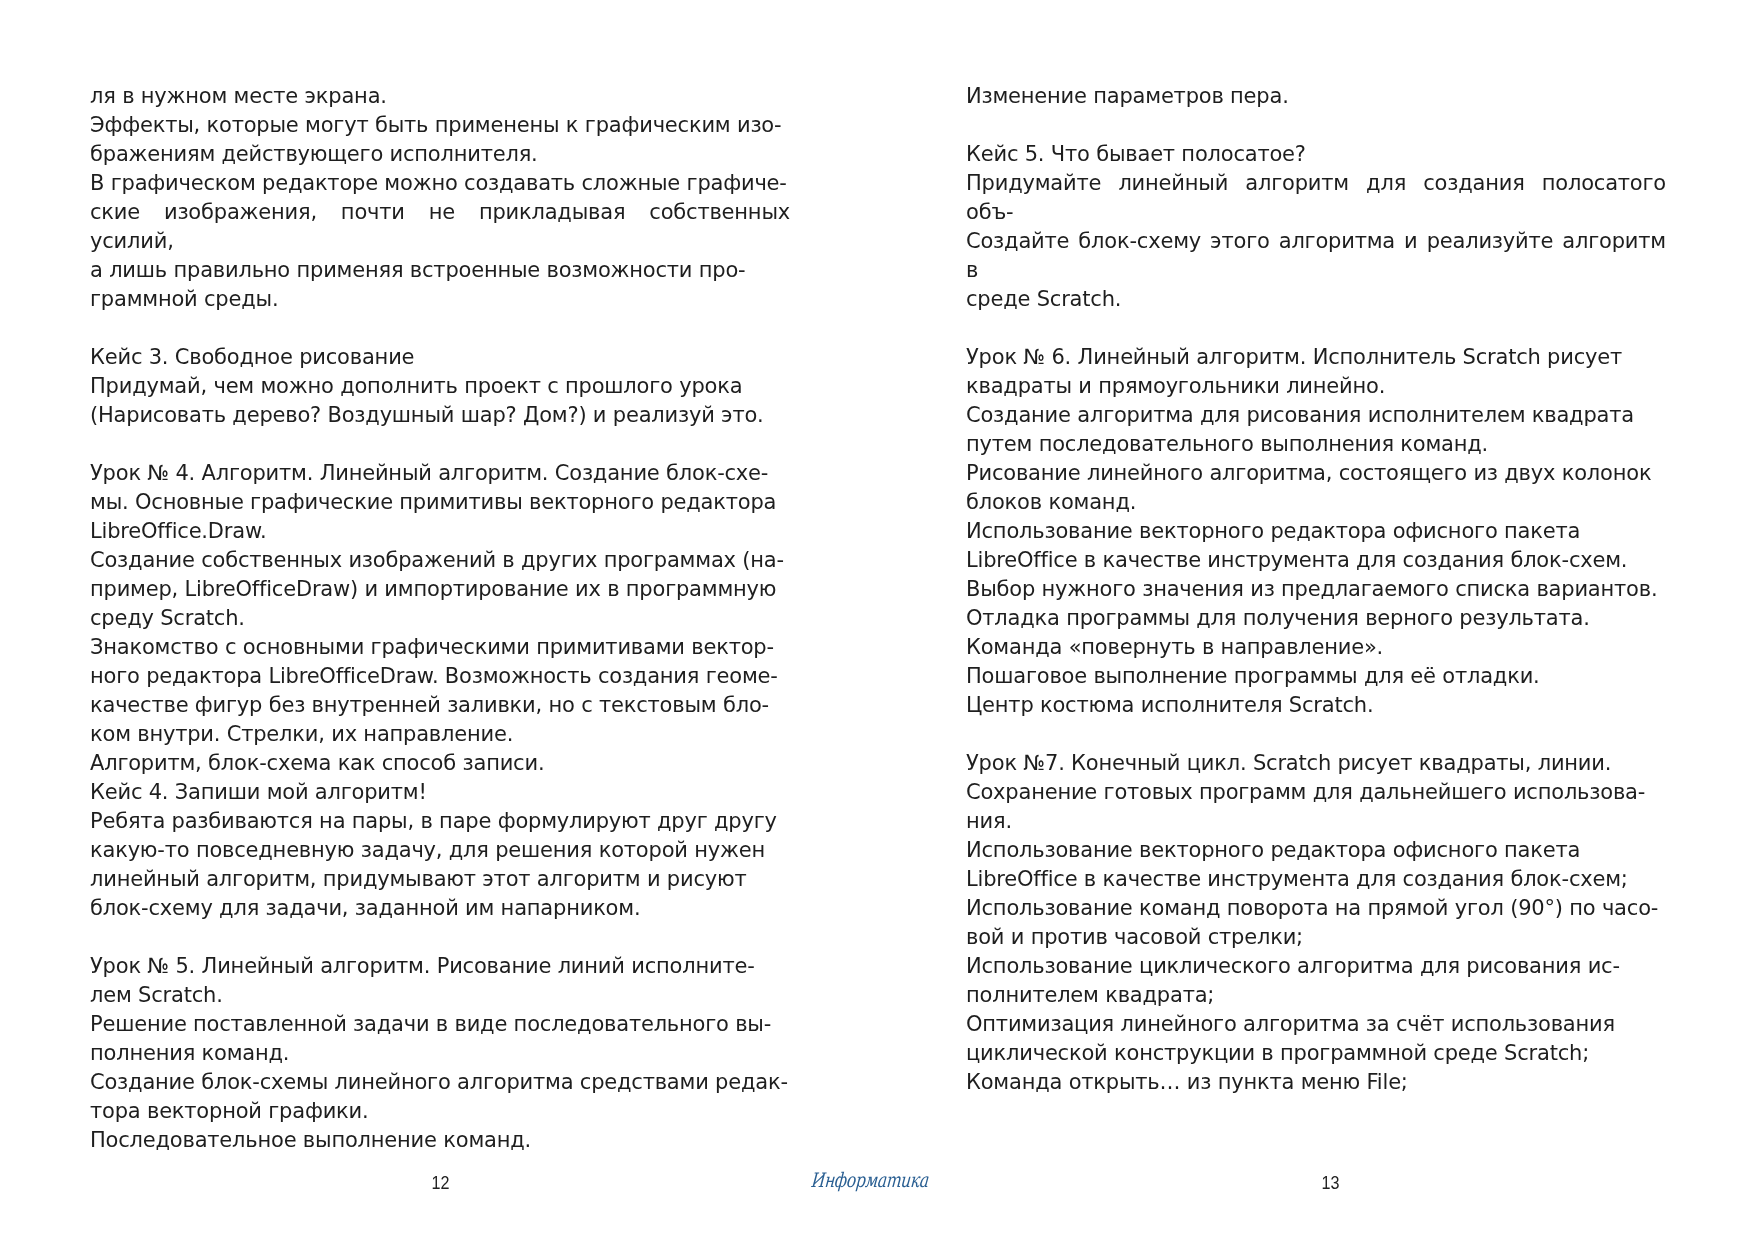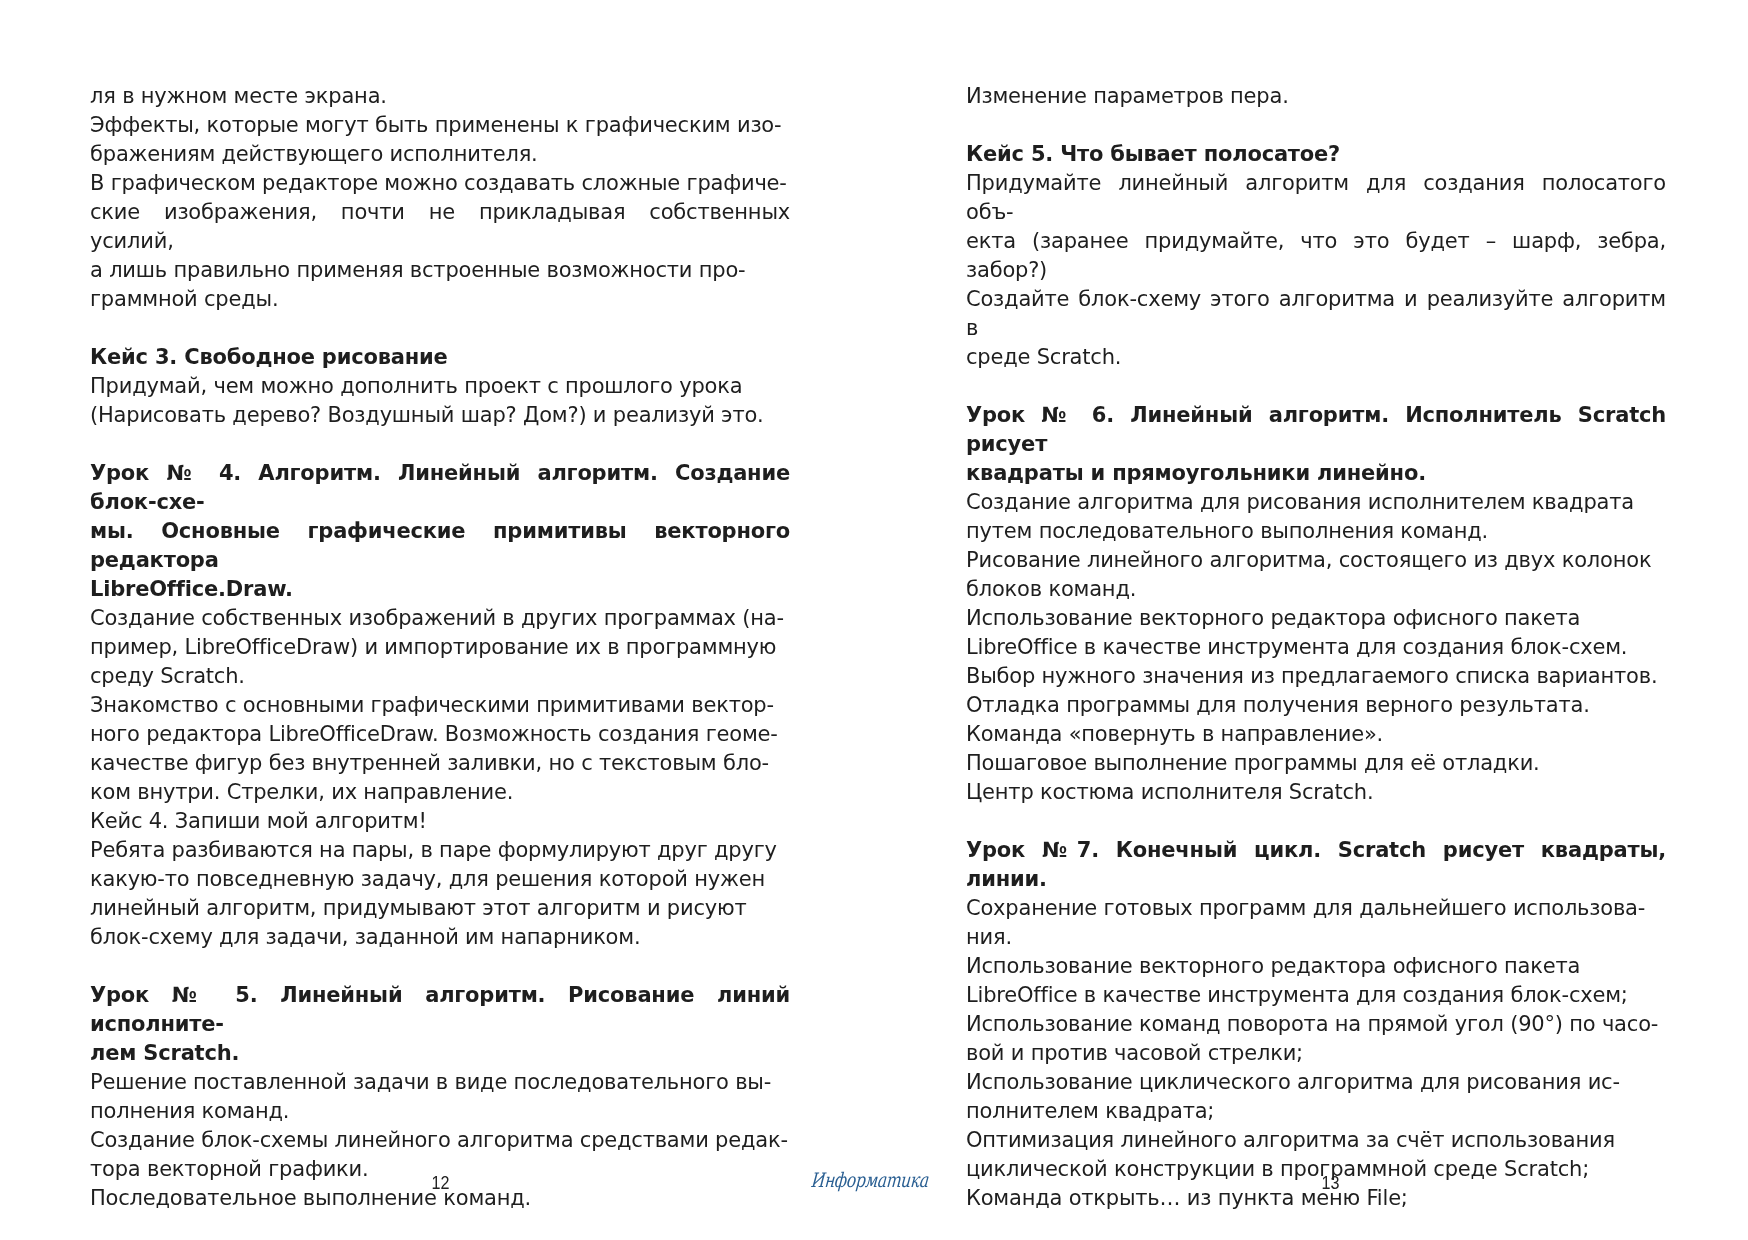--- a/index.html
+++ b/index.html
@@ -6,21 +6,21 @@
   body { width: 1748px; height: 1240px; position: relative; overflow: hidden; }
   .page {
     position: absolute; top: 82px; width: 700px;
     font-family: "DejaVu Sans", sans-serif;
     font-size: 21px; line-height: 29px; color: #1e1e1e;
     letter-spacing: -0.2px;
   }
   .page.left { left: 90px; }
   .page.right { left: 966px; }
   .page p { margin: 0; text-align: justify; text-align-last: left; }
-  .page p.b { font-weight: bold; }
+  .page p.b { font-weight: normal; }
   .page .gap { height: 29px; }
   .footer-num {
     position: absolute; top: 1172px;
     font-family: "Liberation Sans Narrow", "Liberation Sans", sans-serif;
     font-size: 19px; color: #222; transform: scaleX(0.85);
   }
   .footer-num.left { left: 430px; }
   .footer-num.right { left: 1320px; }
   .footer-brand {
     position: absolute; left: 812px; top: 1168px;
@@ -48,40 +48,40 @@
     <p class="b">Урок № 4. Алгоритм. Линейный алгоритм. Создание блок-схе-</p>
     <p class="b">мы. Основные графические примитивы векторного редактора</p>
     <p class="b">LibreOffice.Draw.</p>
     <p>Создание собственных изображений в других программах (на-</p>
     <p>пример, LibreOfficeDraw) и импортирование их в программную</p>
     <p>среду Scratch.</p>
     <p>Знакомство с основными графическими примитивами вектор-</p>
     <p>ного редактора LibreOfficeDraw. Возможность создания геоме-</p>
     <p>качестве фигур без внутренней заливки, но с текстовым бло-</p>
     <p>ком внутри. Стрелки, их направление.</p>
+    <p>Алгоритм, блок-схема как способ записи.</p>
     <p>Кейс 4. Запиши мой алгоритм!</p>
     <p>Ребята разбиваются на пары, в паре формулируют друг другу</p>
     <p>какую-то повседневную задачу, для решения которой нужен</p>
     <p>линейный алгоритм, придумывают этот алгоритм и рисуют</p>
     <p>блок-схему для задачи, заданной им напарником.</p>
     <div class="gap"></div>
     <p class="b">Урок № 5. Линейный алгоритм. Рисование линий исполните-</p>
     <p class="b">лем Scratch.</p>
     <p>Решение поставленной задачи в виде последовательного вы-</p>
     <p>полнения команд.</p>
     <p>Создание блок-схемы линейного алгоритма средствами редак-</p>
     <p>тора векторной графики.</p>
     <p>Последовательное выполнение команд.</p>
   </div>
 <div class="page right">
     <p>Изменение параметров пера.</p>
     <div class="gap"></div>
     <p class="b">Кейс 5. Что бывает полосатое?</p>
     <p>Придумайте линейный алгоритм для создания полосатого объ-</p>
-    <p>екта (заранее придумайте, что это будет – шарф, зебра, забор?)</p>
     <p>Создайте блок-схему этого алгоритма и реализуйте алгоритм в</p>
     <p>среде Scratch.</p>
     <div class="gap"></div>
     <p class="b">Урок № 6. Линейный алгоритм. Исполнитель Scratch рисует</p>
     <p class="b">квадраты и прямоугольники линейно.</p>
     <p>Создание алгоритма для рисования исполнителем квадрата</p>
     <p>путем последовательного выполнения команд.</p>
     <p>Рисование линейного алгоритма, состоящего из двух колонок</p>
     <p>блоков команд.</p>
     <p>Использование векторного редактора офисного пакета</p>

